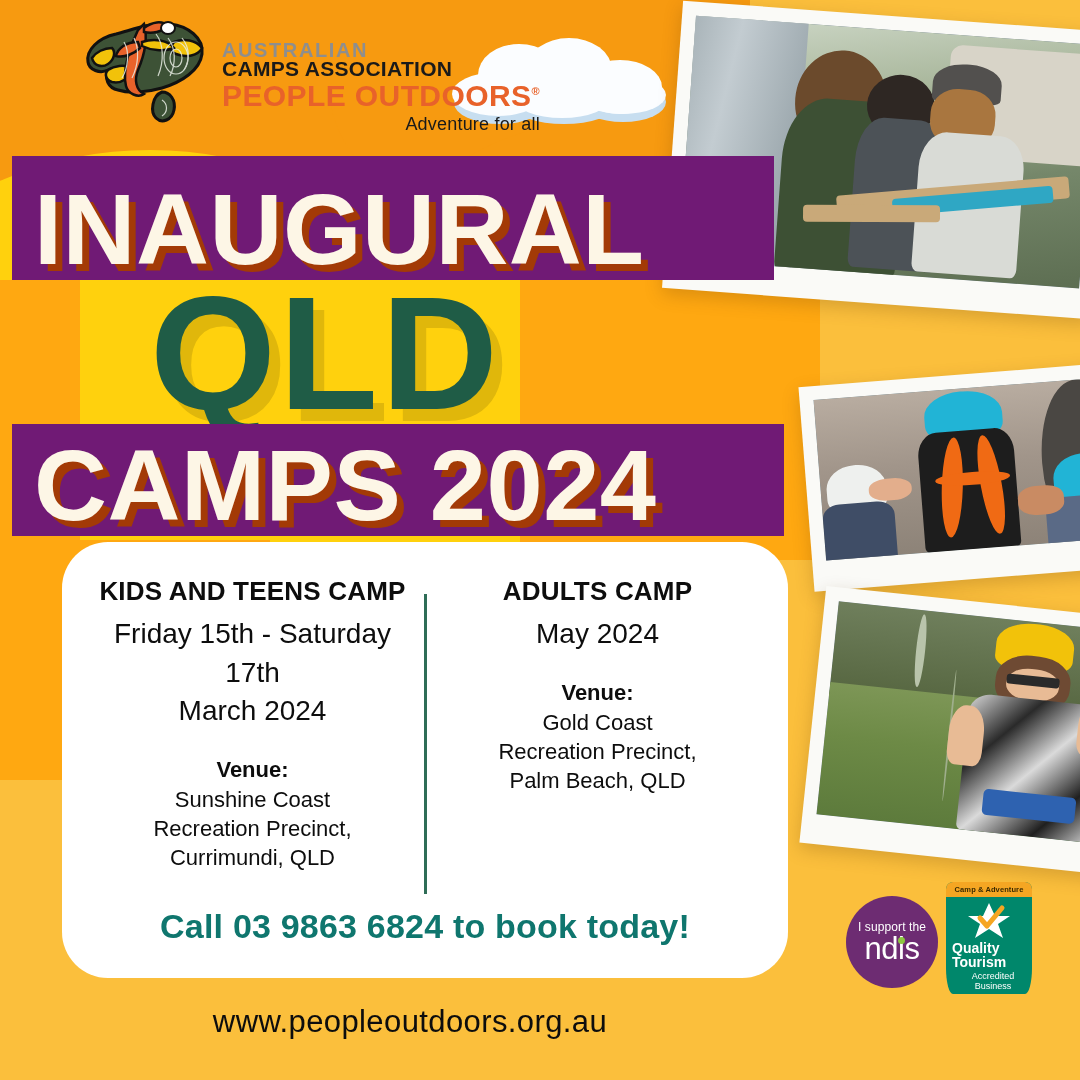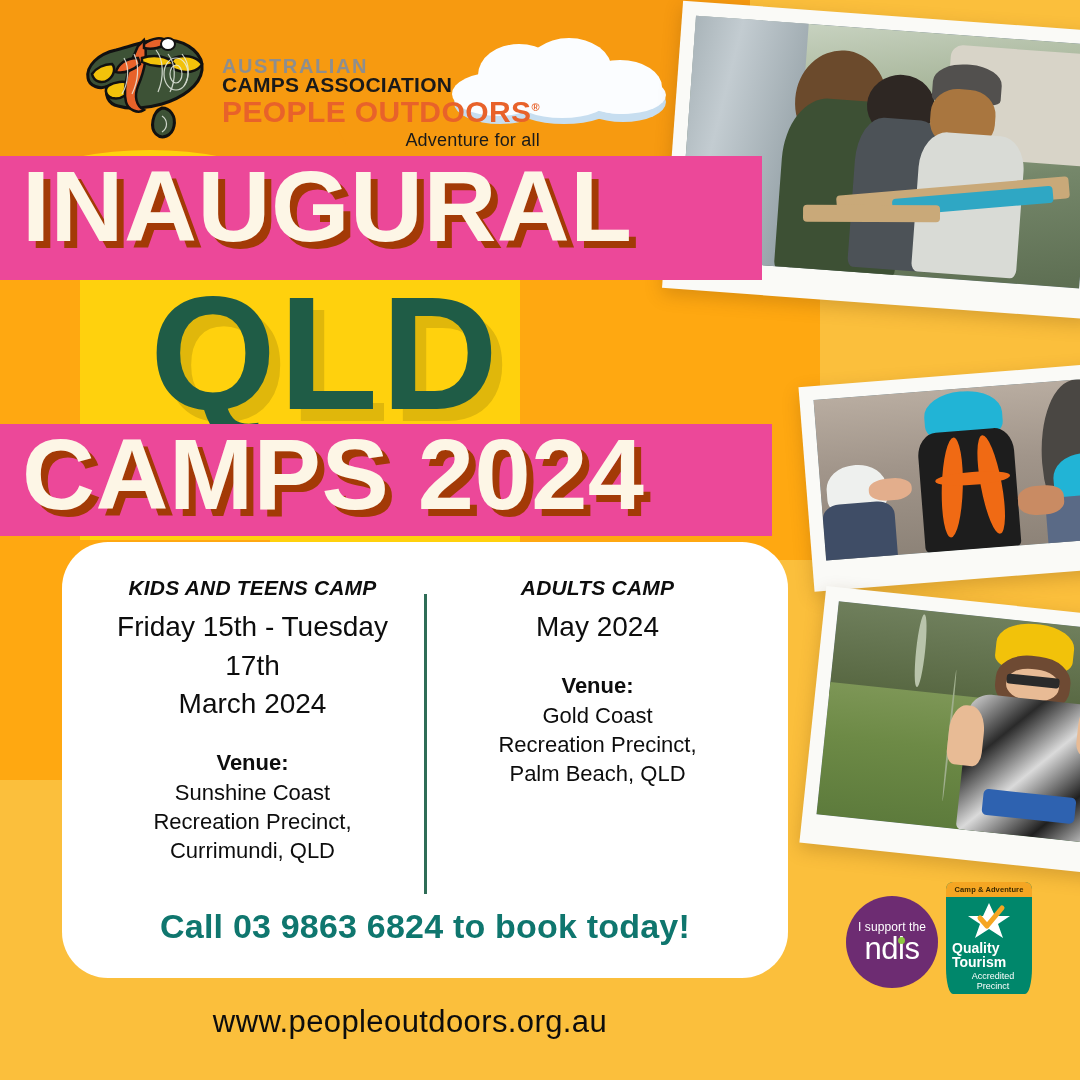--- a/index.html
+++ b/index.html
@@ -71,21 +71,21 @@
   .cloud .puff {
     position: absolute;
     background: #FBFDFF;
     border-radius: 50%;
   }
   .cloud .puff.shadow { background: #C7DEF0; }
 
   
   #logo-block {
     position: absolute;
-    left: 78px; top: 24px;
+    left: 78px; top: 8px;
     display: flex; align-items: flex-start;
     z-index: 6;
   }
   #logo-mark { width: 136px; height: 120px; flex: 0 0 auto; }
   #logo-text {
     margin-left: 8px; padding-top: 32px;
     line-height: 1.02;
   }
   .logo-l1 {
     font-size: 20px; font-weight: 700; letter-spacing: 1.6px;
@@ -143,23 +143,23 @@
   .sc-wall { position:absolute; inset:0; background:
       linear-gradient(180deg,#b8aca0 0%,#a1958a 45%,#8d8378 100%); }
   .sc-grass { position:absolute; left:0; bottom:0; width:100%; height:62%;
       background: linear-gradient(180deg,#7d9656 0%,#6d8a46 40%,#5d7b3c 100%); }
   .sc-trees { position:absolute; left:0; top:0; width:100%; height:44%;
       background: linear-gradient(180deg,#6f7f5c 0%,#55653f 100%); }
   .blobf { position:absolute; border-radius:50%; }
 
   
   .band {
-    position: absolute; left: 0;
-    background: #ec4899;
-    display: flex; align-items: flex-start;
+    position: absolute; left: 12px;
+    background: #701a75;
+    display: flex; align-items: flex-end;
     z-index: 5;
   }
   #band-inaugural { top: 156px; width: 762px; height: 124px; }
   #band-camps     { top: 424px; width: 772px; height: 112px; }
 
   .band-text {
     font-weight: 800;
     color: #FDF6E6;
     letter-spacing: 0.5px;
     white-space: nowrap;
@@ -205,24 +205,23 @@
     padding: 0 12px;
   }
   #col-divider {
     position: absolute;
     left: 50%; top: 18px;
     width: 3px; height: 300px;
     background: #2F6D57;
     transform: translateX(-1px);
   }
   .camp-title {
-    font-size: 21px; font-weight: 800;
+    font-size: 26px; font-weight: 800;
     color: #0D0D0D; letter-spacing: 0.2px;
     margin-bottom: 8px;
-    font-style: italic;
   }
   .camp-dates {
     font-size: 28px; color: #0D0D0D;
     line-height: 1.38; font-weight: 400;
   }
   .camp-venue-label {
     font-size: 22px; font-weight: 700;
     color: #0D0D0D; margin-top: 26px;
   }
   .camp-venue-addr {
@@ -427,21 +426,21 @@
     <div class="band-text" id="txt-camps">CAMPS 2024</div>
   </div>
 
   <div id="info-card">
     <div id="camps-row">
       <div id="col-divider"></div>
 
       <div class="camp-col">
         <div class="camp-title">KIDS AND TEENS CAMP</div>
         <div class="camp-dates">
-          <div>Friday 15th - Tuesday 17th</div>
+          <div>Friday 15th - Saturday 17th</div>
           <div>March 2024</div>
         </div>
         <div class="camp-venue-label">Venue:</div>
         <div class="camp-venue-addr">
           <div>Sunshine Coast</div>
           <div>Recreation Precinct,</div>
           <div>Currimundi, QLD</div>
         </div>
       </div>
 
@@ -477,20 +476,20 @@
       <svg id="qt-star" width="46" height="38" viewBox="0 0 46 38">
         <path d="M23 2 L29 15 L44 15 L32 23 L37 37 L23 28 L9 37 L14 23 L2 15 L17 15 Z" fill="#FFFFFF"></path>
         <path d="M14 17 L21 25 L36 7" stroke="#F5A623" stroke-width="5" fill="none" stroke-linecap="round" stroke-linejoin="round"></path>
       </svg>
       <div id="qt-name">
         <div>Quality</div>
         <div>Tourism</div>
       </div>
       <div id="qt-sub">
         <div>Accredited</div>
-        <div>Precinct</div>
+        <div>Business</div>
       </div>
     </div>
   </div>
 
   <div id="footer-url">www.peopleoutdoors.org.au</div>
 
 </div>
 
 </body></html>

